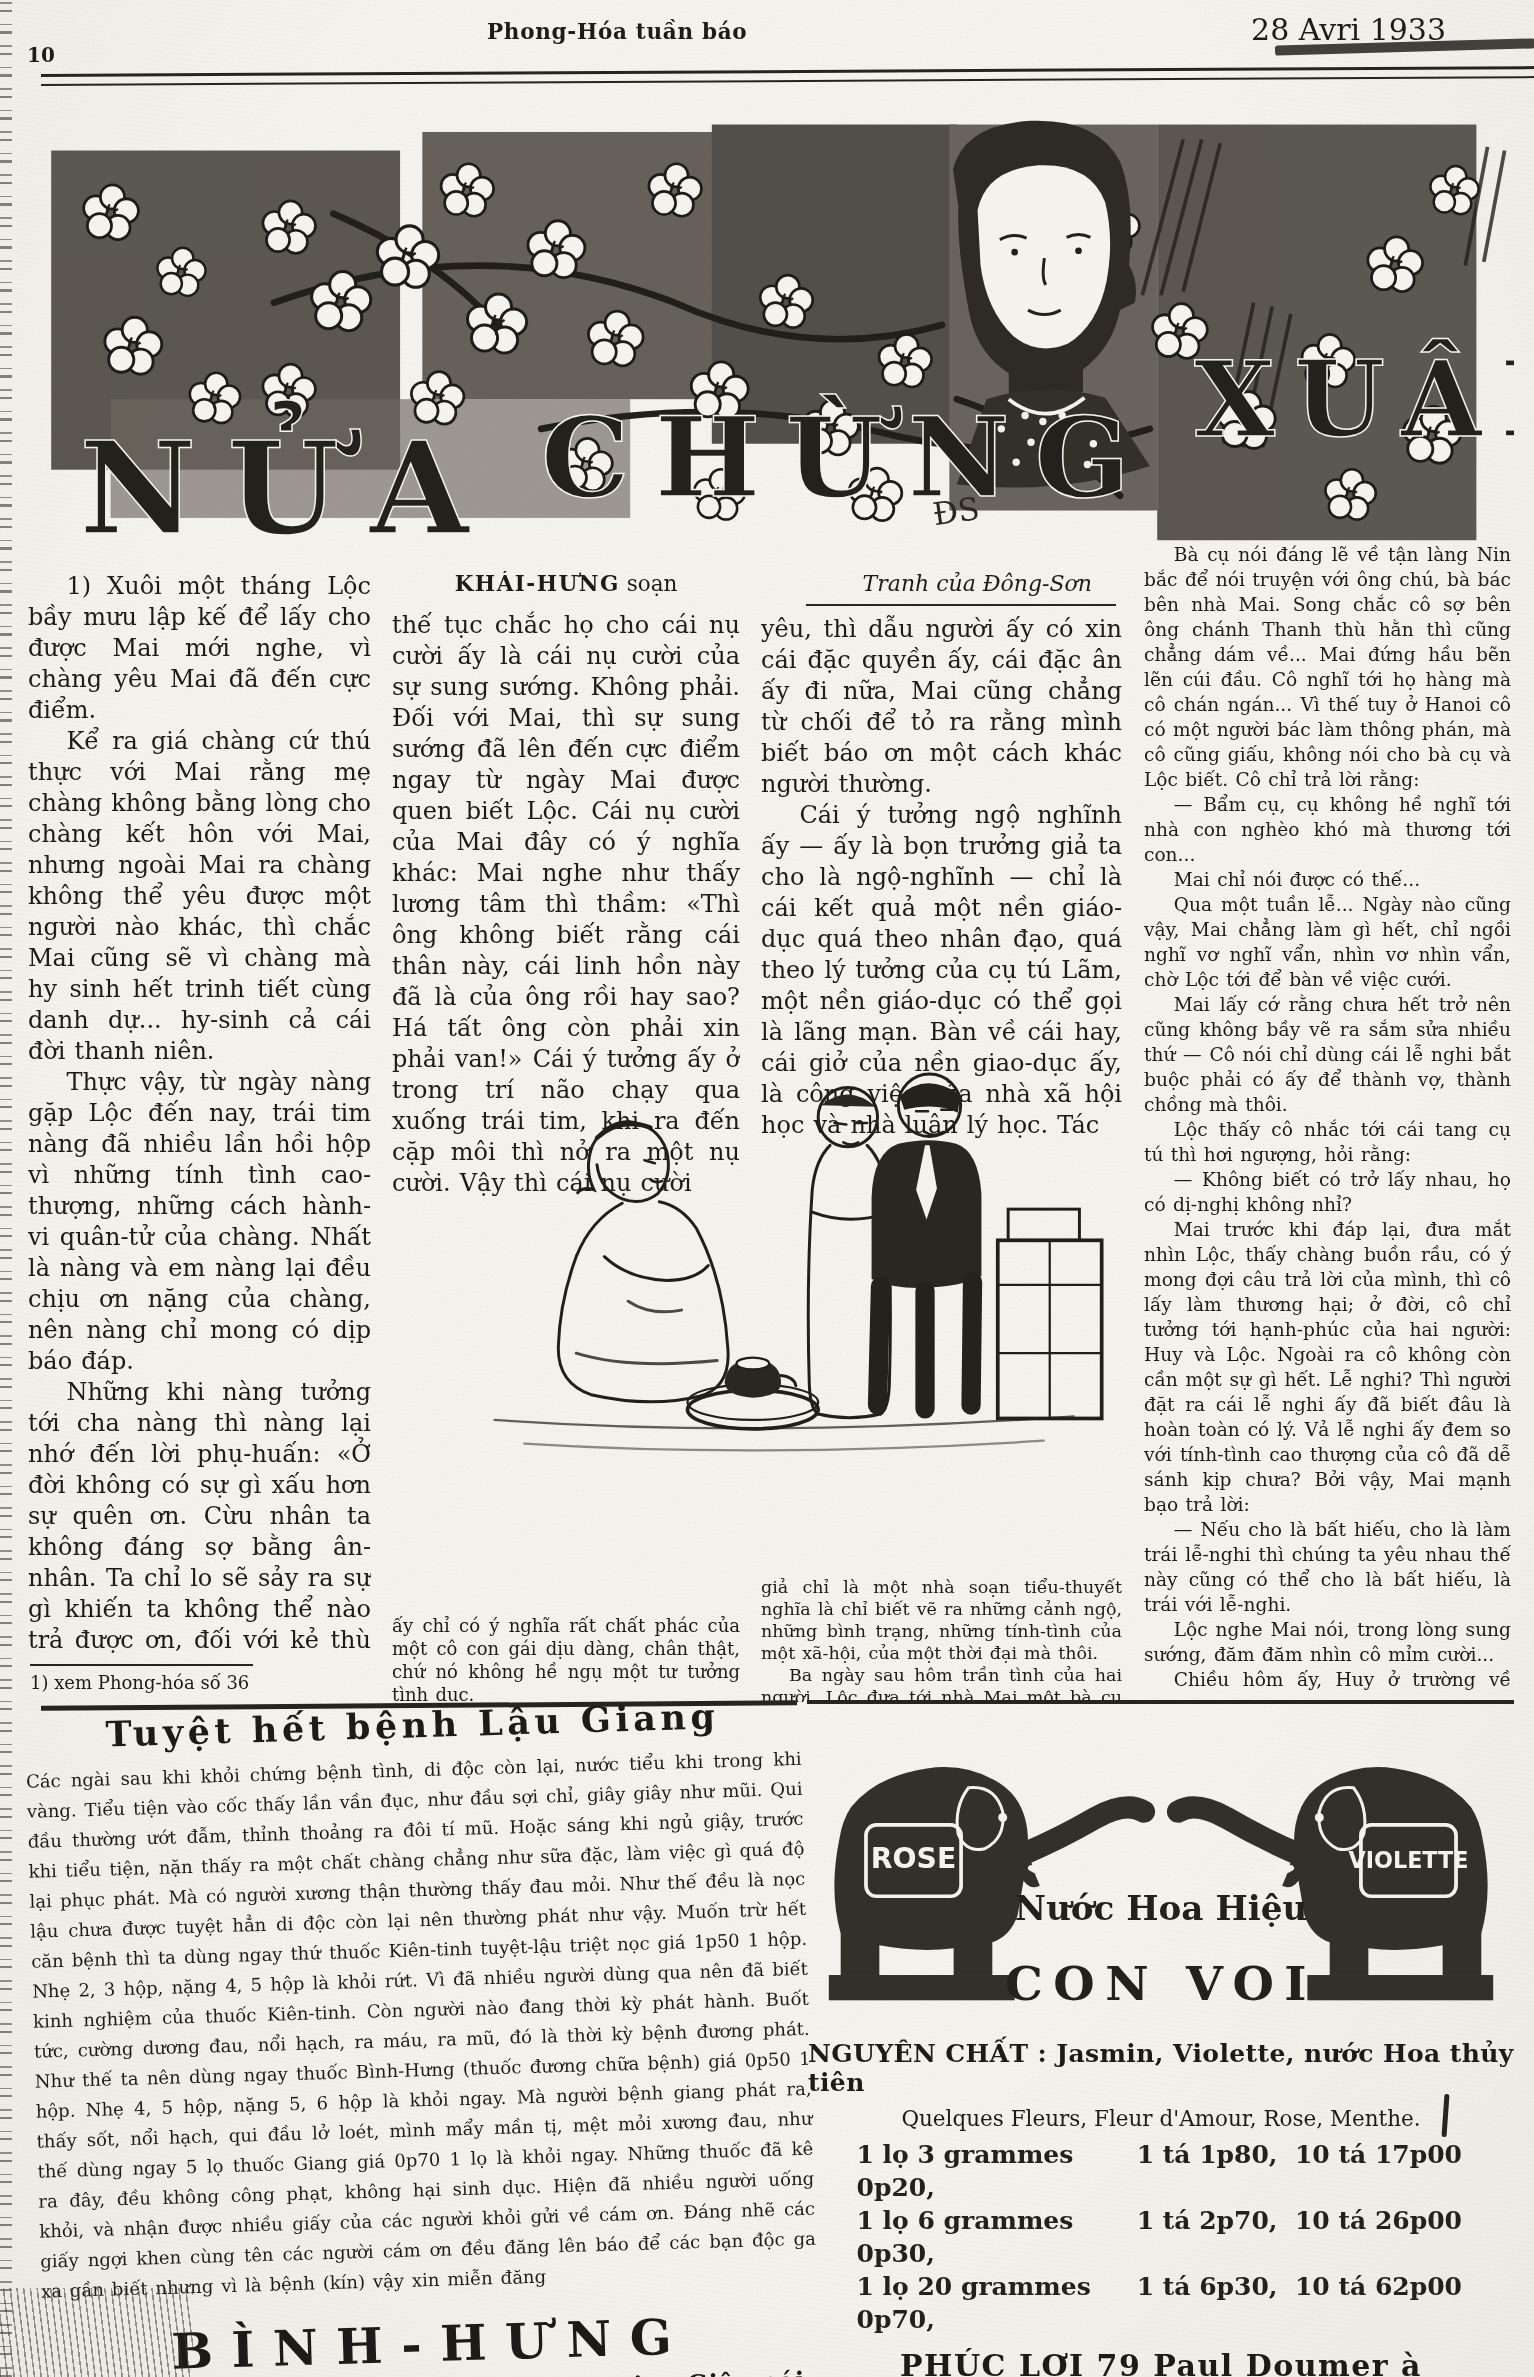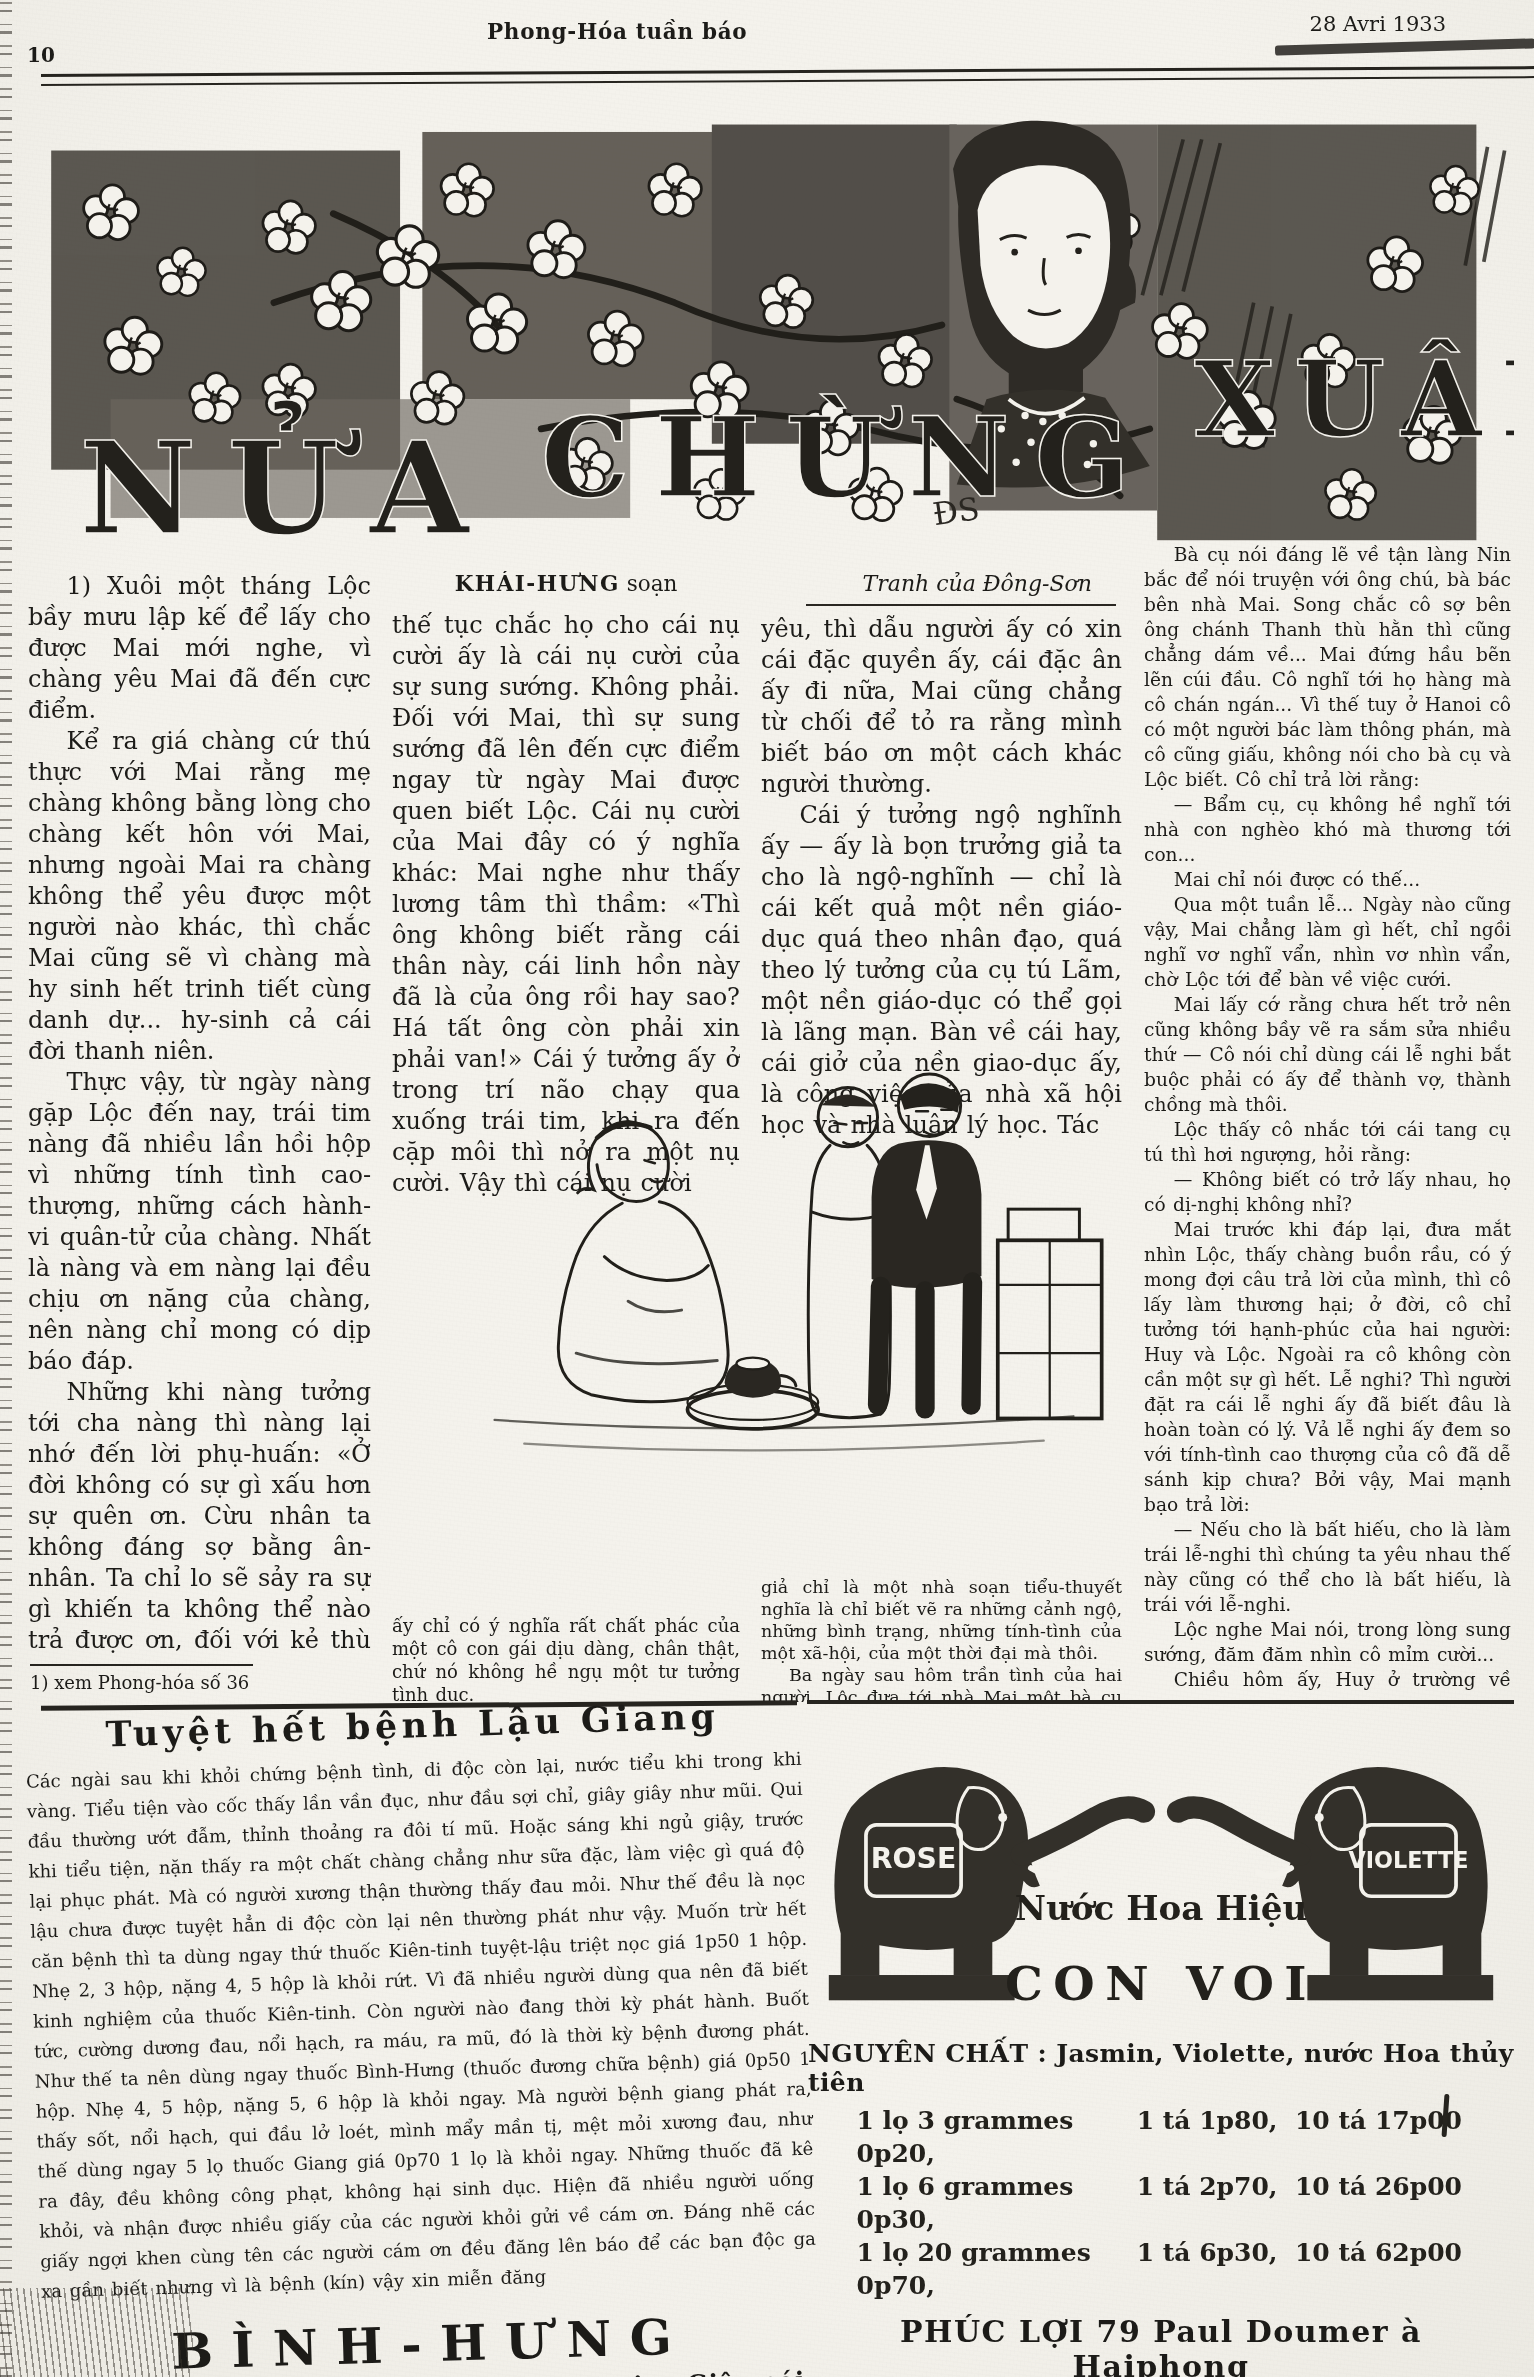--- a/index.html
+++ b/index.html
@@ -8,21 +8,21 @@
     radial-gradient(ellipse at 50% 40%, #f4f2ec 60%, #eceae3 100%);
   }
   .noise{position:absolute;inset:0;pointer-events:none;opacity:.35;background:
     repeating-linear-gradient(7deg, rgba(60,55,50,.03) 0 1.5px, transparent 1.5px 4.5px),
     repeating-linear-gradient(96deg, rgba(60,55,50,.025) 0 0.7px, transparent 0.7px 3.7px);}
   .edge-speckle{position:absolute;left:0;top:0;bottom:0;width:12px;opacity:.55;background:
     repeating-linear-gradient(0deg,#2a2620 0 2.2px,transparent 2.2px 8.2px, #433e36 8.2px 9.7px, transparent 9.7px 21.5px);}
   
   .pagenum{position:absolute;left:27px;top:43px;font-size:20px;font-weight:bold;}
   .mast-name{position:absolute;left:487px;top:19.3px;font-size:21.5px;font-weight:bold;letter-spacing:0.7px;}
-  .issue-date{position:absolute;right:89px;top:12px;font-size:21px;}
+  .issue-date{position:absolute;right:89px;top:12px;font-size:30px;}
   .date-swash{position:absolute;right:0;top:42px;width:260px;height:10.4px;background:#23211d;transform:rotate(-1.6deg);border-radius:3px;opacity:.85;}
   .header-rule{position:absolute;left:41px;right:0;top:70px;height:6.7px;border-top:3px solid #26241f;border-bottom:2.2px solid #26241f;transform:rotate(-0.3deg);}
   
   .masthead{position:absolute;left:21px;top:80px;width:1493px;height:481px;}
   
   .story{position:absolute;}
   .story p{margin:0;text-align:justify;text-indent:1.6em;word-spacing:1.5px;}
   .rh42 p{font-size:24px;line-height:31px;}
   .rh33 p{font-size:18.6px;line-height:25px;}
   .rh31 p{font-size:18px;line-height:23px;}
@@ -312,20 +312,21 @@
         </g>
       </defs>
       <use href="#eleph" x="0" y="10"></use>
       <use href="#eleph" transform="translate(950,10) scale(-1,1)"></use>
       <text x="142" y="218" text-anchor="middle" font-family="DejaVu Sans, sans-serif" font-weight="bold" font-size="38" fill="#f4f2ec">ROSE</text>
       <text x="808" y="218" text-anchor="middle" font-family="DejaVu Sans, sans-serif" font-weight="bold" font-size="30" fill="#f4f2ec">VIOLETTE</text>
       <text x="475" y="288" text-anchor="middle" font-family="DejaVu Serif, serif" font-weight="bold" font-size="46" fill="#23211c">Nước Hoa Hiệu</text>
       <text x="475" y="395" text-anchor="middle" font-family="DejaVu Serif, serif" font-weight="bold" font-size="64" letter-spacing="14" fill="#23211c">CON VOI</text>
     </svg>
     <div class="pure-line">NGUYÊN CHẤT : Jasmin, Violette, nước Hoa thủy tiên</div>
+    <div class="fleurs-line">Quelques Fleurs, Fleur d'Amour, Rose, Menthe.</div>
     <div class="price-table">
         <div class="price-row">
           <span class="c0">1 lọ   3 grammes 0p20,</span>
           <span class="c1">1 tá 1p80,</span>
           <span class="c2">10 tá 17p00</span>
         </div>
         <div class="price-row">
           <span class="c0">1 lọ   6 grammes 0p30,</span>
           <span class="c1">1 tá 2p70,</span>
           <span class="c2">10 tá 26p00</span>

